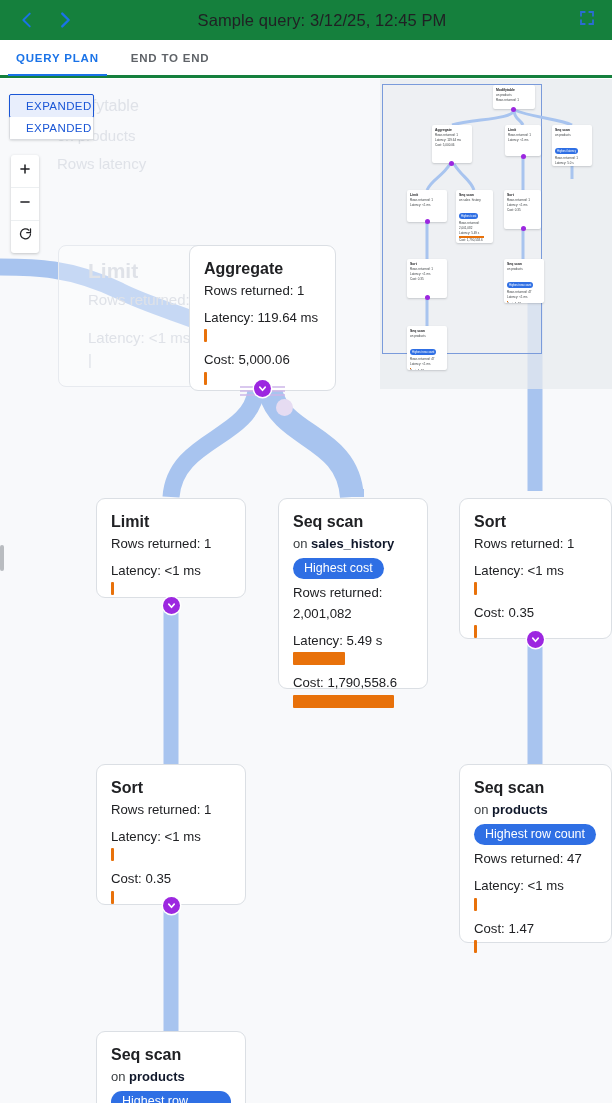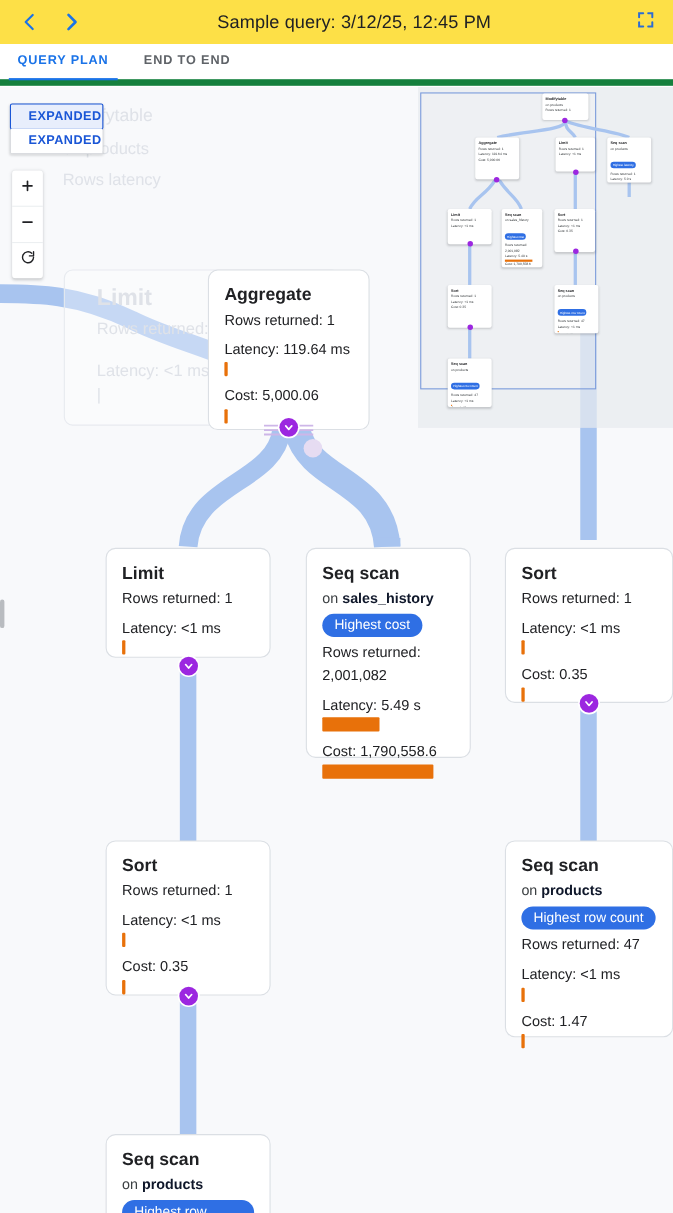--- a/index.html
+++ b/index.html
@@ -13,21 +13,21 @@
     position: relative;
     width: 612px; height: 1103px;
     overflow: hidden;
     background: #ffffff;
   }
 
   
   .header {
     position: absolute; left: 0; top: 0;
     width: 612px; height: 40px;
-    background: #fde047;
+    background: #15803d;
     display: flex; align-items: center;
     box-sizing: border-box;
     padding: 12px 8px;
   }
   .nav-btn {
     width: 38px; height: 38px;
     display: flex; align-items: center; justify-content: center;
     cursor: pointer;
     color: #1a73e8;
   }
@@ -46,21 +46,21 @@
     width: 34px; height: 34px;
     display: flex; align-items: center; justify-content: center;
     cursor: pointer; color: #1a73e8;
   }
 
   
   .tabs {
     position: absolute; left: 0; top: 40px;
     width: 612px; height: 38px;
     background: #fff;
-    border-bottom: 6px solid #15803d;
+    border-bottom: 3px solid #15803d;
     display: flex; align-items: flex-end;
     box-sizing: border-box;
   }
   .tab {
     font-size: 11.5px;
     font-weight: bold;
     letter-spacing: 0.8px;
     color: #5f6368;
     padding: 0 16px 11px 16px;
     cursor: pointer;
@@ -92,21 +92,21 @@
   .mode-switch {
     position: absolute; left: 9px; top: 15px;
     width: 83px;
     background: #fff;
     border: 1px solid #dadce0;
     border-radius: 3px;
     z-index: 40;
     box-shadow: 0 1px 2px rgba(60,64,67,.15);
   }
   .mode-opt {
-    font-size: 11.5px; font-weight: bold; letter-spacing: .4px;
+    font-size: 11.5px; font-weight: normal; letter-spacing: .4px;
     color: #1a56d6;
     text-align: center;
     padding: 5px 16px;
     cursor: pointer;
     background: #fff;
   }
   .mode-opt.active {
     background: #e8eefc;
     border: 1.5px solid #1a56d6;
     border-radius: 2px;

